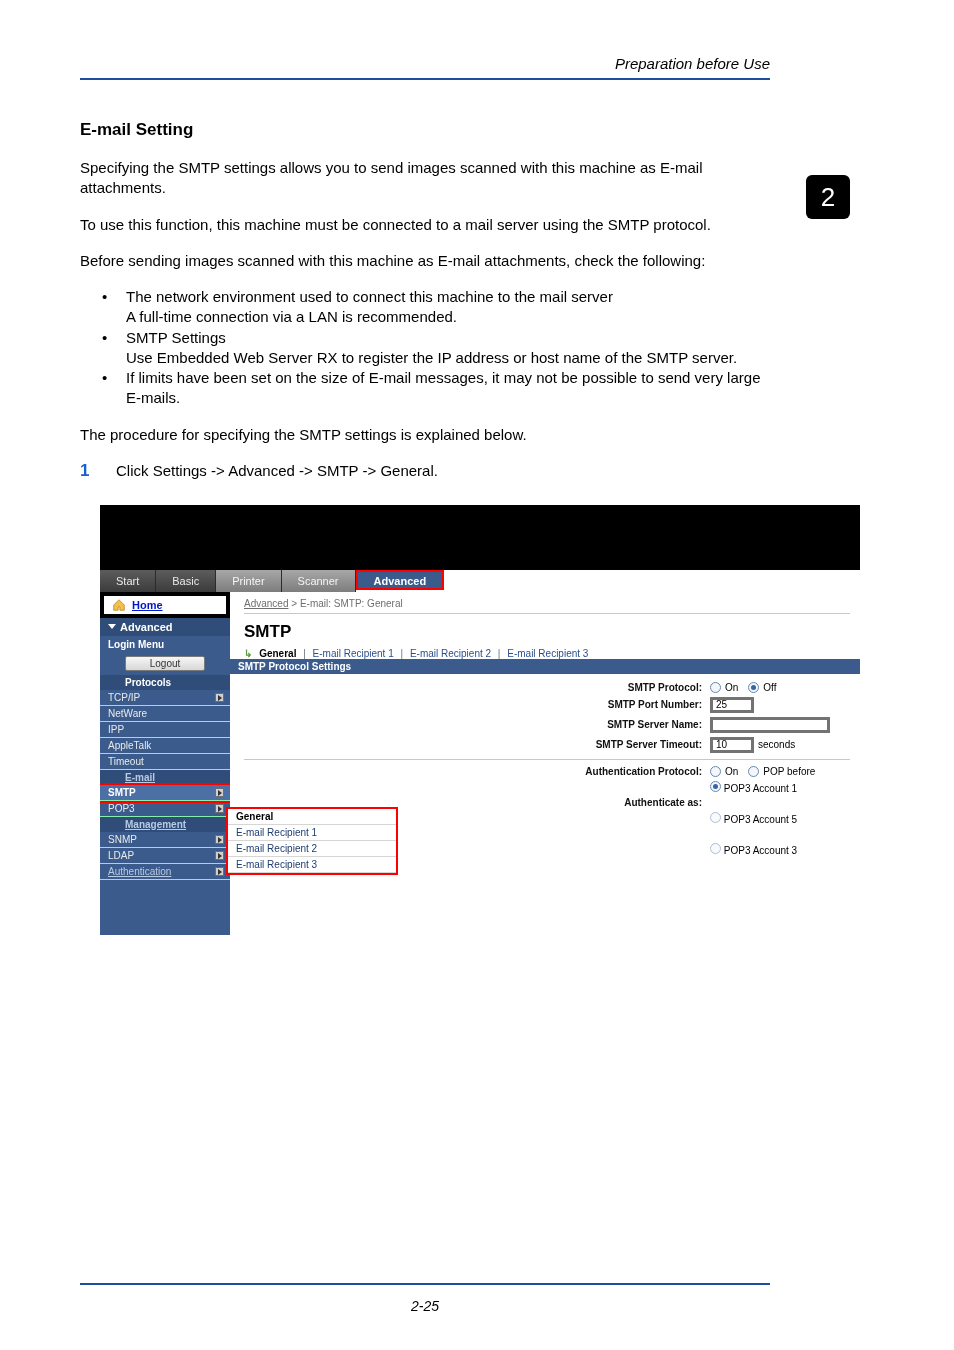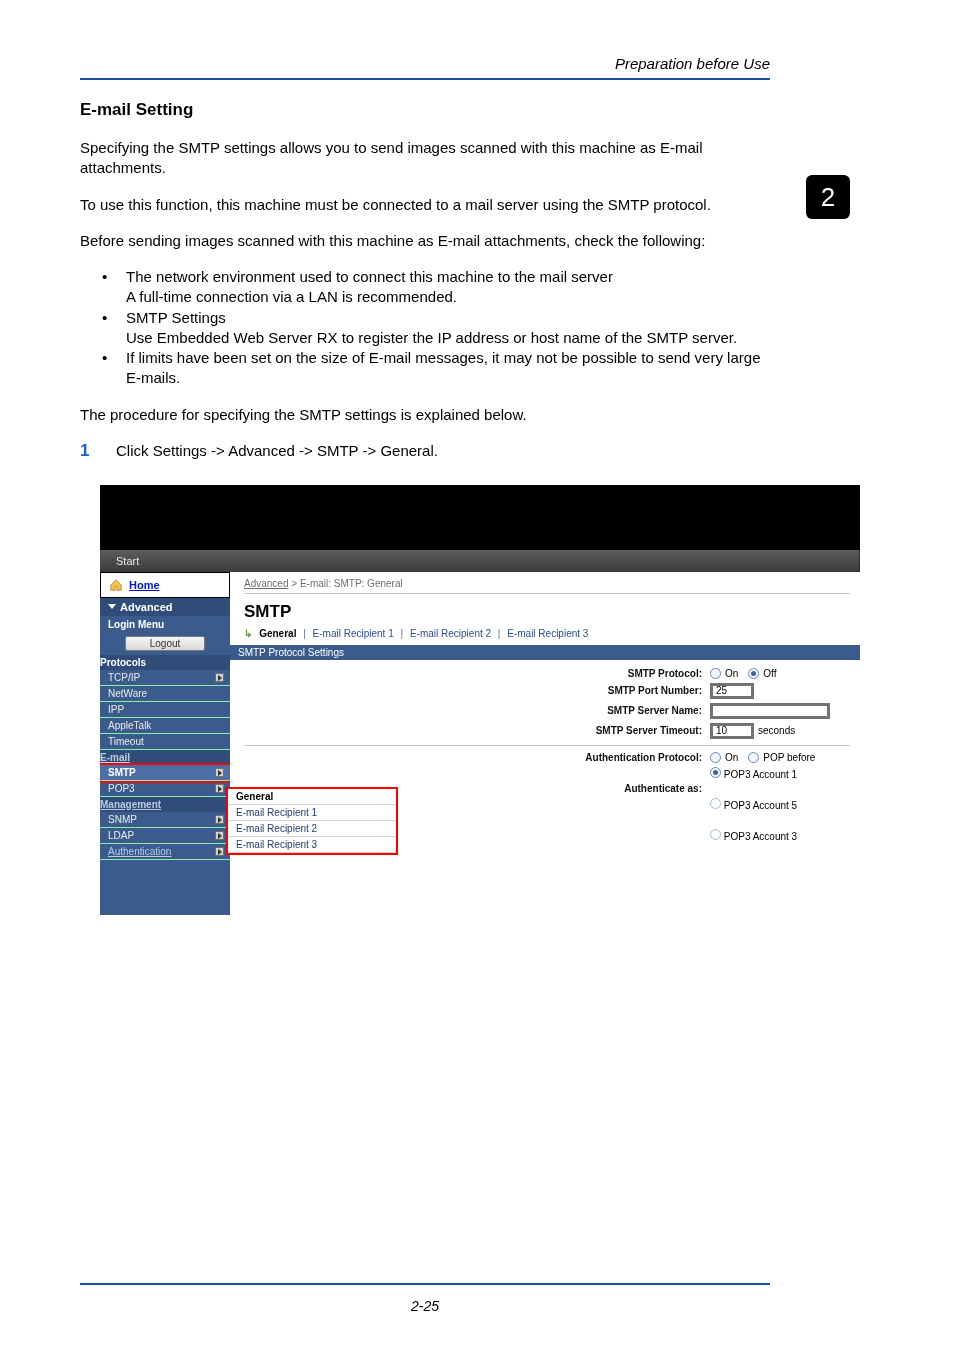--- a/index.html
+++ b/index.html
@@ -2,60 +2,60 @@
 <html><head>
 <meta charset="utf-8">
 <style>
   * { box-sizing: border-box; margin: 0; padding: 0; }
   html, body { width: 954px; height: 1350px; font-family: Arial, Helvetica, sans-serif; font-size: 15px; color: #000; background: #fff; }
   .page { position: relative; width: 850px; height: 1350px; }
   .header-region { position: absolute; left: 80px; right: 80px; top: 55px; }
   .header-rule { height: 2px; background: #1e4ea0; }
   .running-head { font-style: italic; text-align: right; font-size: 15px; padding-bottom: 6px; color: #000; }
   .chapter-tab { position: absolute; right: 0; top: 175px; width: 44px; height: 44px; background: #000; border-radius: 6px; color: #fff; font-size: 26px; display: flex; align-items: center; justify-content: center; }
-  .content { position: absolute; left: 80px; right: 80px; top: 100px; }
+  .content { position: absolute; left: 80px; right: 80px; top: 120px; }
   h3.section { font-size: 17px; font-weight: bold; margin-bottom: 18px; }
   p.body { font-size: 15px; line-height: 1.35; margin-bottom: 16px; }
   ul.bullets { list-style: none; margin: 0 0 16px 22px; }
   ul.bullets > li { position: relative; padding-left: 24px; font-size: 15px; line-height: 1.35; margin: 0; }
   ul.bullets > li::before { content: "•"; position: absolute; left: 0; top: 0; }
   .step { display: flex; align-items: baseline; gap: 16px; margin-bottom: 24px; }
   .step-num { color: #1560d3; font-weight: bold; font-size: 17px; width: 20px; }
   
   .figure { position: relative; width: 760px; height: 430px; margin-left: 20px; background: #fff; overflow: hidden; font-family: Verdana, Arial, sans-serif; font-size: 11px; }
   .fig-topbar { height: 65px; background: #000; }
-  .fig-tabs { display: flex; height: 22px; flex-direction: column; }
+  .fig-tabs { display: flex; height: 22px; }
   .fig-tab { flex: 0 0 auto; height: 22px; line-height: 22px; padding: 0 16px; font-size: 11px; color: #e9e9e9; background: linear-gradient(#5c5c5c,#3b3b3b); border-right: 1px solid #2a2a2a; }
   .fig-tab.light { background: linear-gradient(#a7a7a7,#7d7d7d); color: #f5f5f5; }
   .fig-tab.active { background: #3a5b8c; color: #fff; font-weight: bold; border: 2px solid #ff0000; height: 20px; line-height: 18px; }
   .fig-body { display: flex; height: calc(100% - 87px); }
   .fig-side { width: 130px; flex: 0 0 130px; background: #3a5b8c; color: #fff; font-size: 11px; }
-  .side-home { background: #fff; color: #0018c8; height: 26px; display: flex; align-items: center; gap: 6px; padding-left: 8px; border: 1px solid #000000; text-decoration: underline; font-weight: bold; }
+  .side-home { background: #fff; color: #0018c8; height: 26px; display: flex; align-items: center; gap: 6px; padding-left: 8px; border: 4px solid #000000; text-decoration: underline; font-weight: bold; }
   .side-home .house { width: 14px; height: 14px; }
   .side-group { background: #2f4d78; color: #fff; font-weight: bold; padding: 3px 8px; font-size: 11px; display: flex; align-items: center; gap: 4px; }
   .side-group .caret { width: 0; height: 0; border-left: 4px solid transparent; border-right: 4px solid transparent; border-top: 5px solid #fff; }
   .side-login { background: #3a5b8c; color: #fff; font-weight: bold; padding: 3px 8px; font-size: 10px; }
   .side-btn { background: linear-gradient(#f6f6f6,#d8d8d8); color: #333; border: 1px solid #7a7a7a; text-align: center; margin: 3px 25px 4px; font-size: 10px; padding: 1px 0; border-radius: 2px; }
   .side-item { display: flex; justify-content: space-between; align-items: center; padding: 2px 6px 2px 8px; color: #eaeaea; font-size: 10px; border-bottom: 1px solid #86efac; min-height: 16px; }
   .side-item.sel { background: #4c6fa6; outline: 2px solid #ff0000; font-weight: bold; color: #fff; }
   .side-item .tri2 { width: 9px; height: 9px; background: #d0d0d0; border: 1px solid #6e6e6e; position: relative; }
   .side-item .tri2::after { content: ""; position: absolute; left: 2px; top: 1px; width: 0; height: 0; border-top: 3px solid transparent; border-bottom: 3px solid transparent; border-left: 4px solid #333; }
-  .side-heading { background: #2f4d78; color: #fff; font-weight: bold; padding: 2px 0; font-size: 10px; }
+  .side-heading { background: #2f4d78; color: #fff; font-weight: bold; padding: 2px 25px; font-size: 10px; }
   .side-link { color: #b8cae4; text-decoration: underline; }
   .fig-main { flex: 1; background: #fff; position: relative; padding: 6px 10px 0 14px; }
   .crumb { font-size: 10px; color: #6e6e6e; }
   .crumb a { color: #6e6e6e; text-decoration: underline; }
   .crumb-sep { margin: 4px 0 8px; border: 0; border-top: 1px solid #c8c8c8; width: 100%; }
   .smtp-title { font-family: Arial; font-weight: bold; font-size: 17px; color: #000; margin: 2px 0 6px; }
-  .subnav { font-size: 10px; color: #2a4f8f; margin-bottom: 6px; }
+  .subnav { font-size: 10px; color: #2a4f8f; }
   .subnav .arrow { color: #5e9a3e; font-weight: bold; margin-right: 4px; }
   .subnav .pipe { color: #678; margin: 0 4px; }
   .subnav .bold { font-weight: bold; color: #000; }
   .subnav a { color: #2a4f8f; text-decoration: none; }
-  .band { background: #3a5b8c; color: #fff; font-size: 10px; font-weight: normal; padding: 2px 8px; margin: 0 -10px 0 -14px; }
+  .band { background: #3a5b8c; color: #fff; font-size: 10px; font-weight: bold; padding: 2px 8px; margin: 0 -10px 0 -14px; }
   .form-area { padding-top: 6px; }
   .form-row { display: flex; align-items: center; justify-content: flex-end; gap: 8px; font-size: 10px; padding: 2px 0; }
   .form-row .lbl { font-weight: bold; color: #111; text-align: right; flex: 0 0 auto; }
   .form-row .val { width: 140px; display: flex; align-items: center; gap: 4px; }
   input.txt { width: 44px; height: 16px; border: 3px solid #737373; font-size: 10px; padding: 0 3px; }
   input.txt.wide { width: 120px; }
   .radio { width: 11px; height: 11px; border-radius: 50%; border: 1px solid #6a87b5; display: inline-block; position: relative; background: #f3f6fb; }
   .radio.checked::after { content: ""; position: absolute; left: 2px; top: 2px; width: 5px; height: 5px; background: #3a63a6; border-radius: 50%; }
   .radio.disabled { opacity: 0.55; }
   .auth-col { width: 140px; display: flex; flex-direction: column; gap: 18px; font-size: 10px; }

